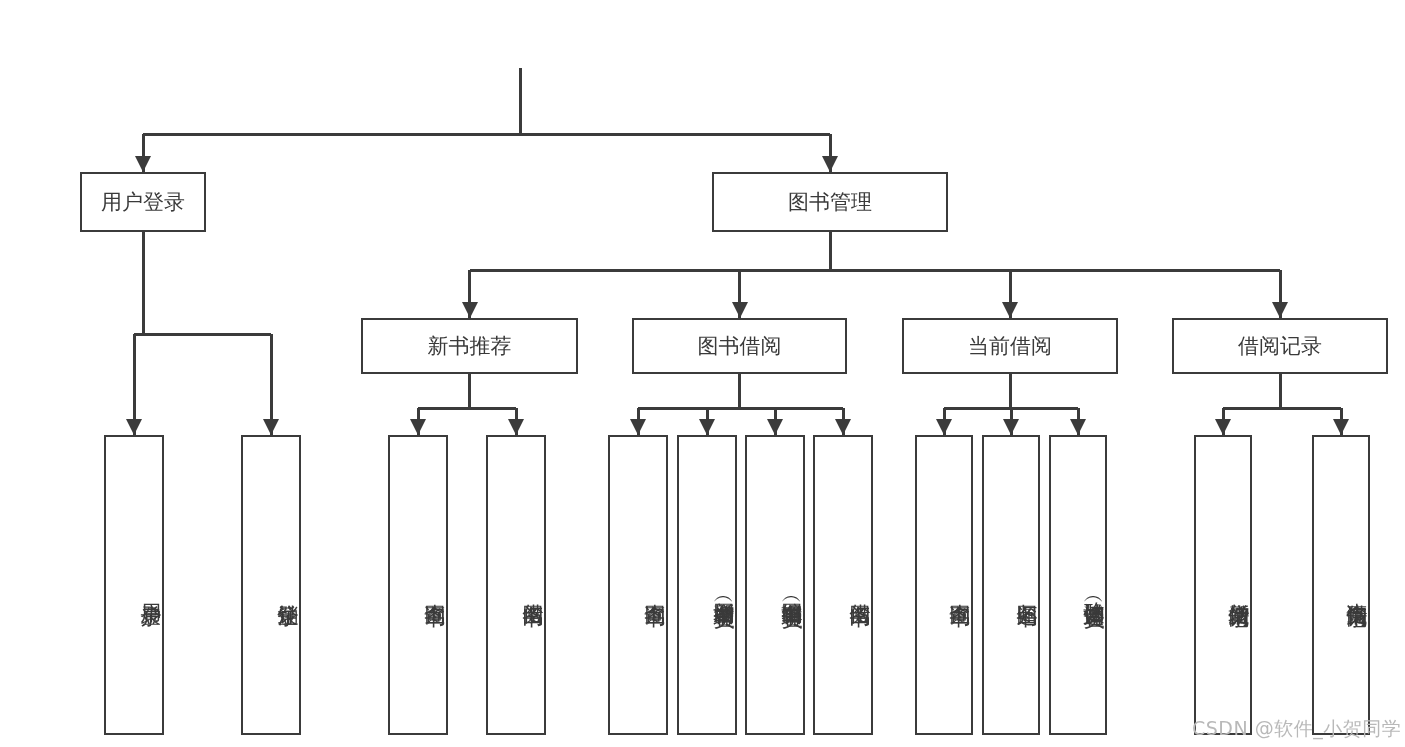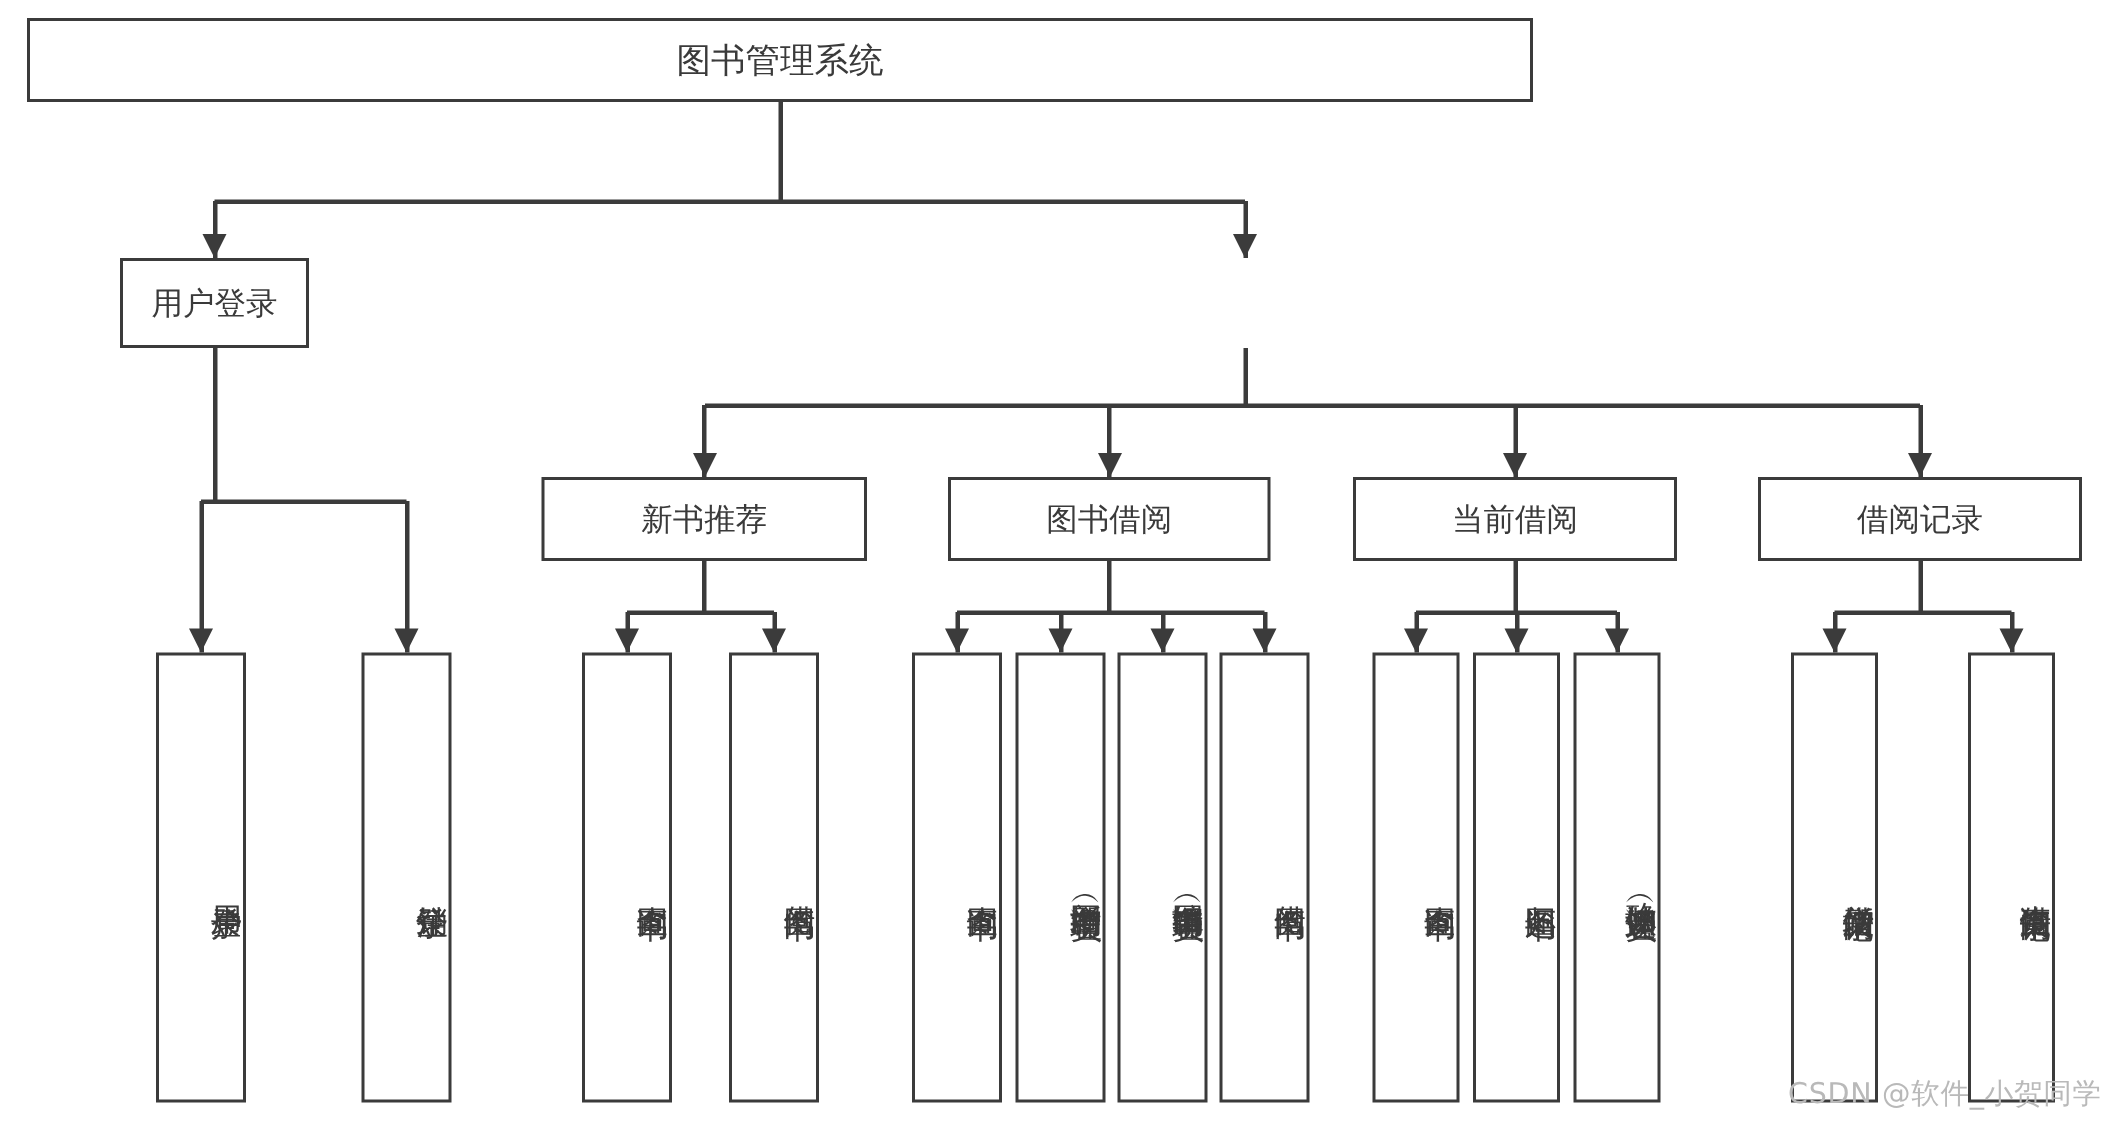--- a/index.html
+++ b/index.html
@@ -75,26 +75,26 @@
     white-space: nowrap;
     letter-spacing: 0.5px;
     pointer-events: none;
   }
 </style>
 </head>
 <body>
 
 <div id="canvas">
 
-  <div class="node root" id="node-root" style="left: 18px; top: 12px; width: 1004px; height: 56px;">
-    <span class="label">图书管理系统</span>
-  </div>
 
   <div class="node level2" id="node-user-login" style="left: 80px; top: 172px; width: 126px; height: 60px;">
     <span class="label">用户登录</span>
+  </div>
+  <div class="node level2" id="node-book-manage" style="left: 712px; top: 172px; width: 236px; height: 60px;">
+    <span class="label">图书管理</span>
   </div>
 
   <div class="node level3" id="node-book-borrow" style="left: 632px; top: 318px; width: 215px; height: 56px;">
     <span class="label">图书借阅</span>
   </div>
   <div class="node level3" id="node-new-book-recommend" style="left: 361px; top: 318px; width: 217px; height: 56px;">
     <span class="label">新书推荐</span>
   </div>
   <div class="node level3" id="node-current-borrow" style="left: 902px; top: 318px; width: 216px; height: 56px;">
     <span class="label">当前借阅</span>

